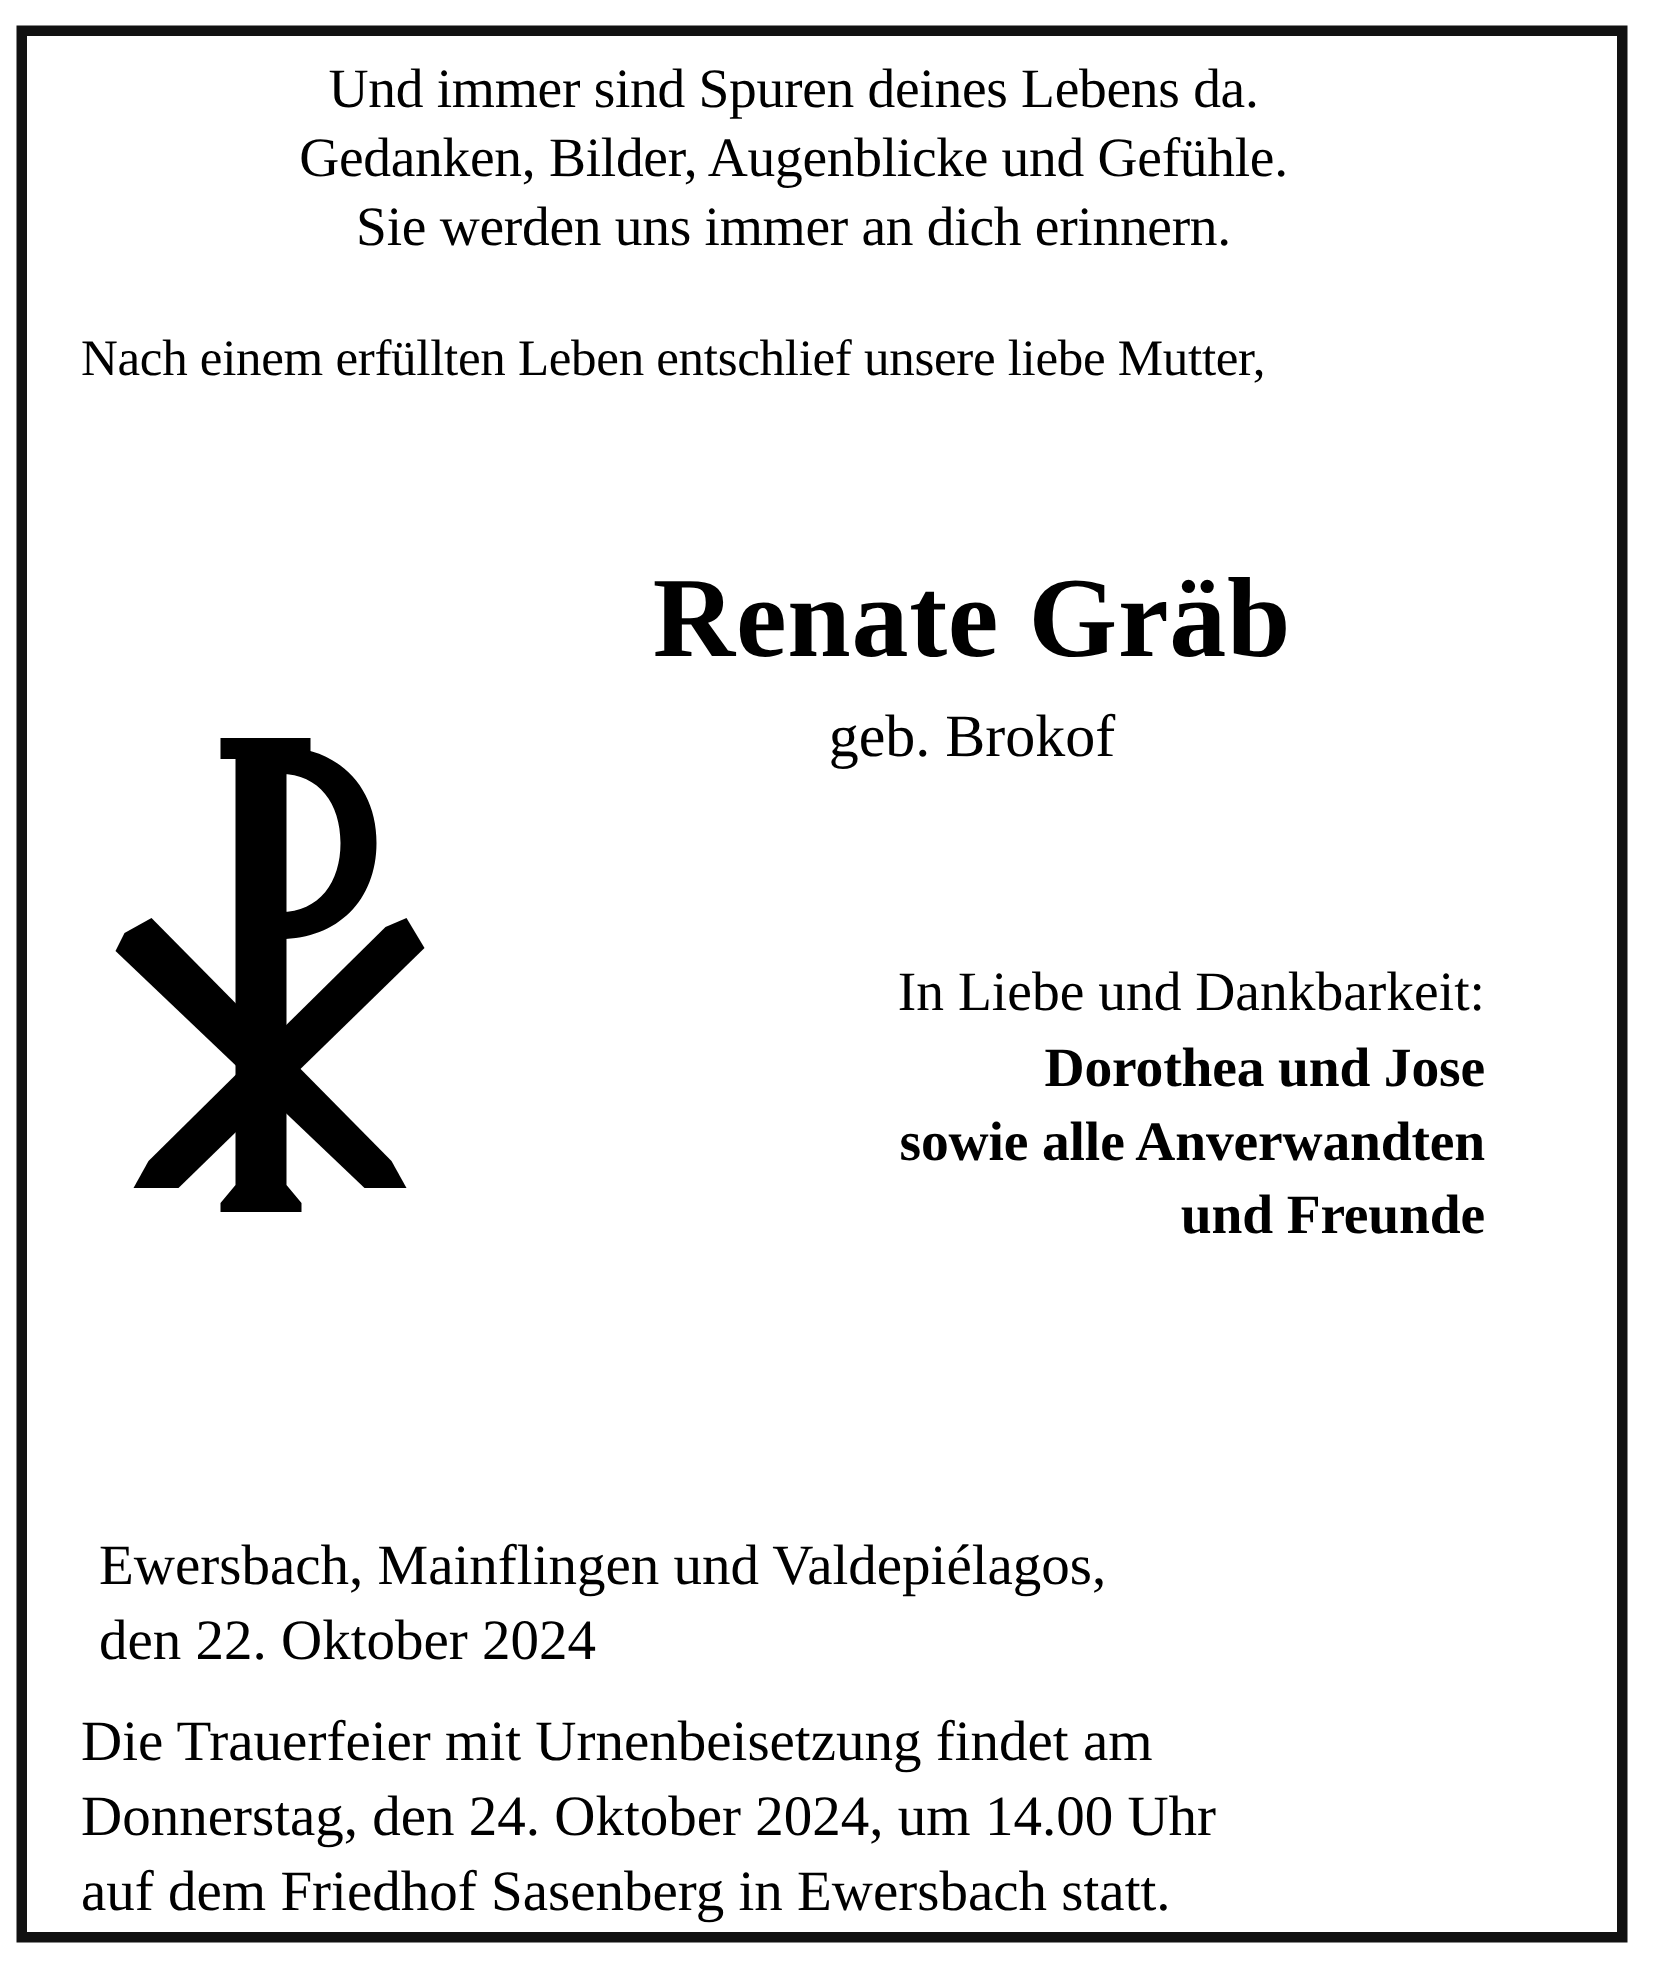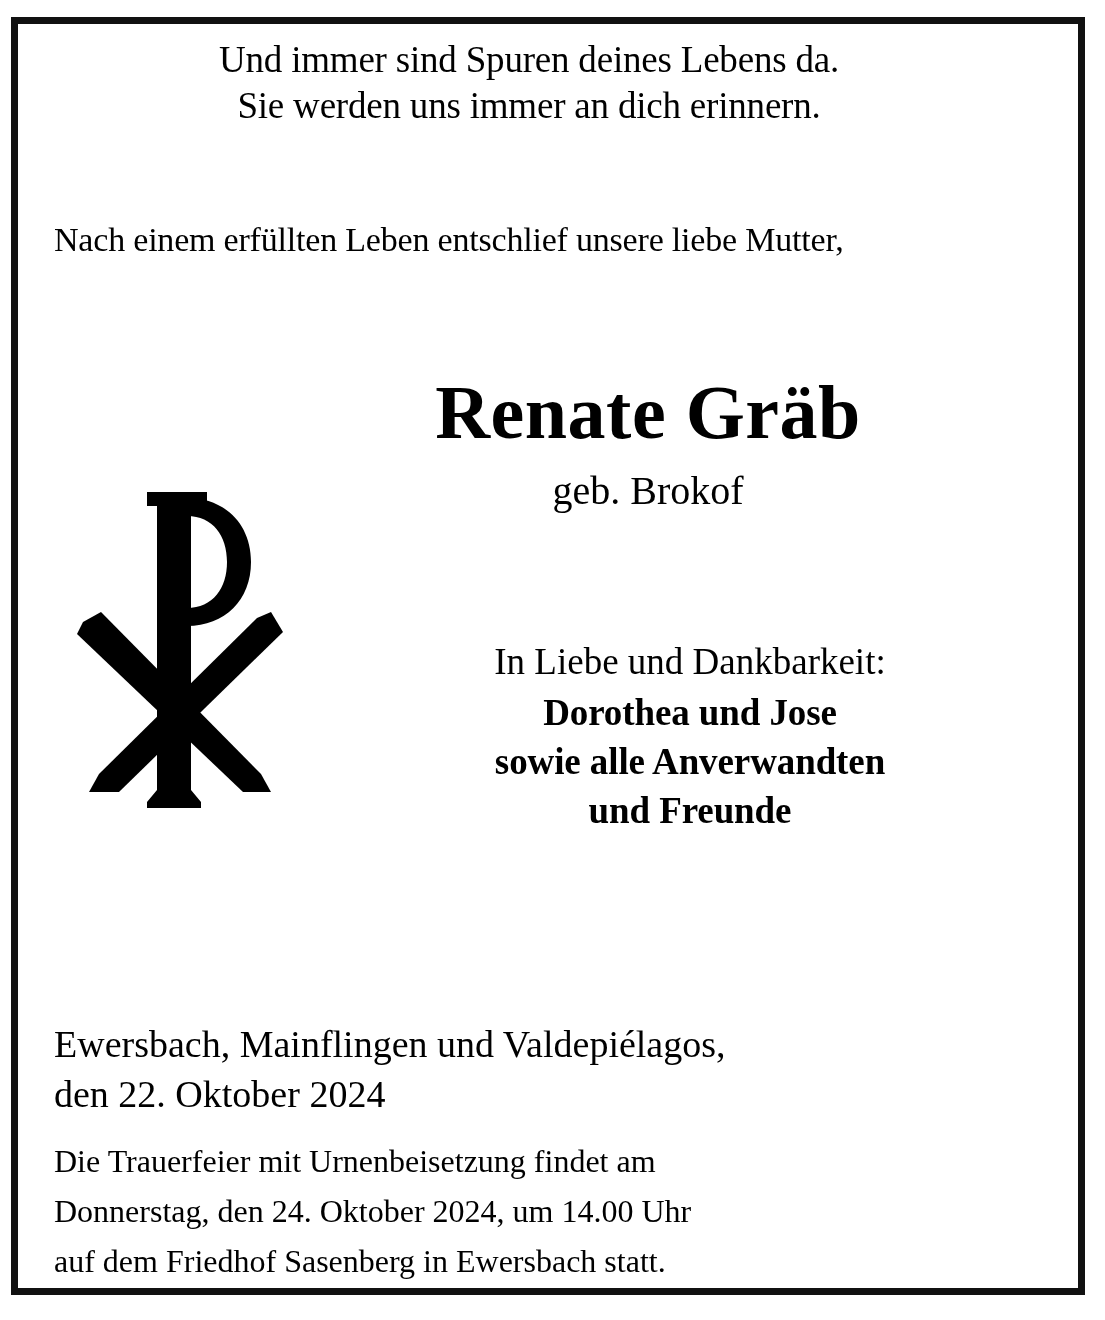--- a/index.html
+++ b/index.html
@@ -102,21 +102,21 @@
   }
   .lifespan .birth { margin-right: 42px; }
   .lifespan .sym { font-size: 36px; }
 
   
   .mourners {
     position: absolute;
     left: 372px;
     top: 614px;
     width: 600px;
-    text-align: center;
+    text-align: right;
   }
   .mourners-heading {
     font-size: 37px;
     line-height: 48px;
     font-weight: 400;
     margin: 0 0 2px 0;
   }
   .mourners-list {
     list-style: none;
     margin: 0;
@@ -133,42 +133,43 @@
   
   .place-date {
     position: absolute;
     left: 36px;
     top: 995px;
     width: 980px;
     font-size: 38px;
     line-height: 50px;
     text-align: left;
   }
-  .place-date span { display: block; }
+  .place-date span { display: block; margin-left: 12px; }
 
   
   .service {
     position: absolute;
     left: 36px;
     top: 1112px;
     width: 1000px;
-    font-size: 32px;
+    font-size: 38px;
     line-height: 50px;
     text-align: left;
   }
   .service span { display: block; }
 </style>
 </head>
 <body>
 
 <div class="notice">
   <div class="notice-inner">
 
     <div class="verse">
       <span class="verse-line">Und immer sind Spuren deines Lebens da.</span>
+      <span class="verse-line">Gedanken, Bilder, Augenblicke und Gefühle.</span>
       <span class="verse-line">Sie werden uns immer an dich erinnern.</span>
     </div>
 
     <div class="intro">
       <span class="intro-line">Nach einem erfüllten Leben entschlief unsere liebe Mutter,</span>
     </div>
 
     <div class="symbol">
       <svg viewBox="0 0 210 330" xmlns="http://www.w3.org/2000/svg" aria-hidden="true">
         <g fill="#000000">

